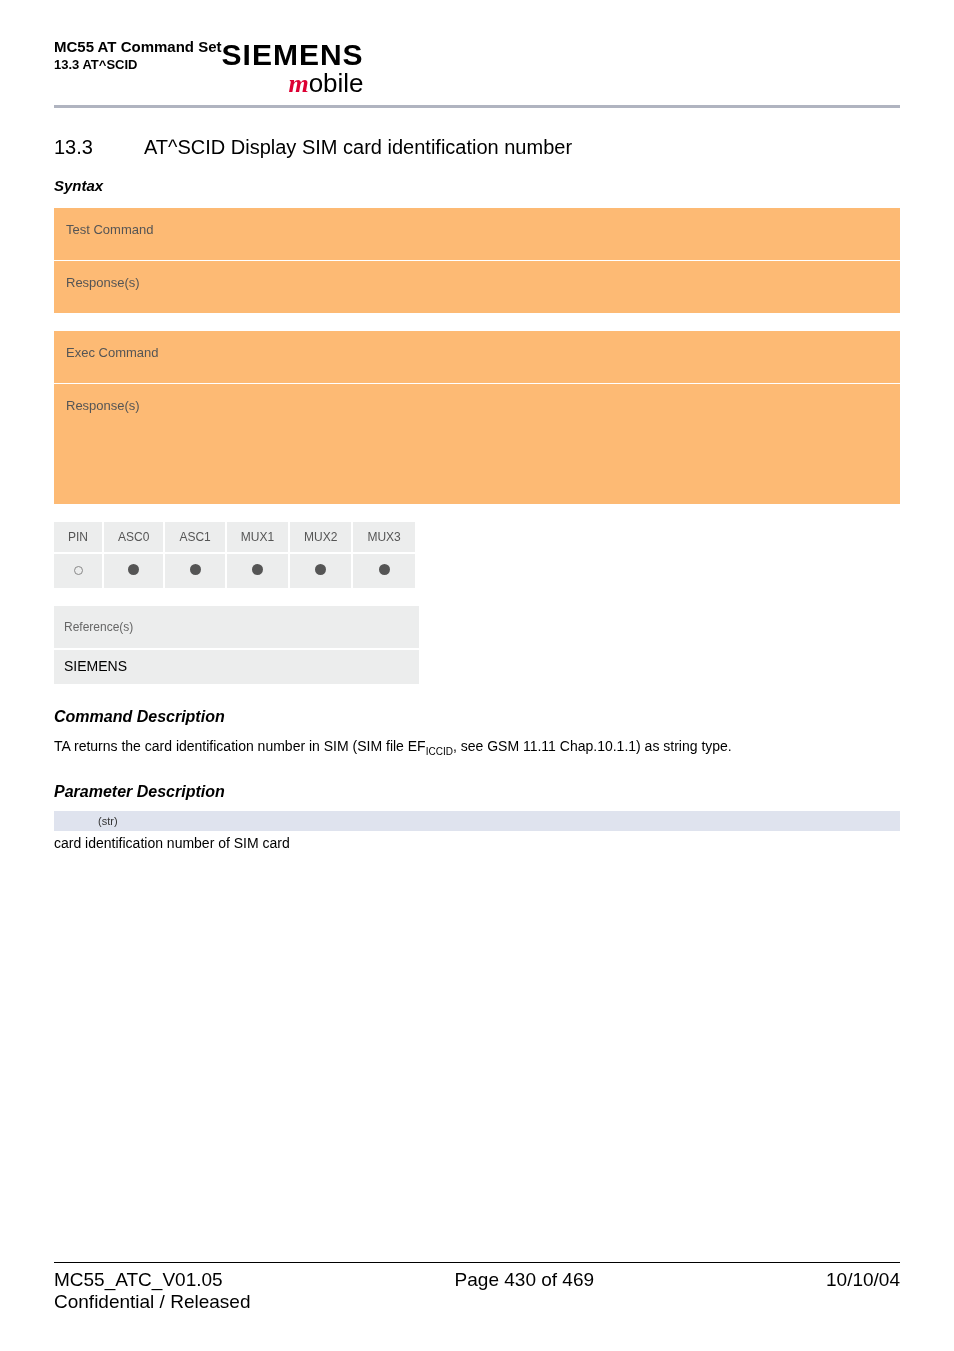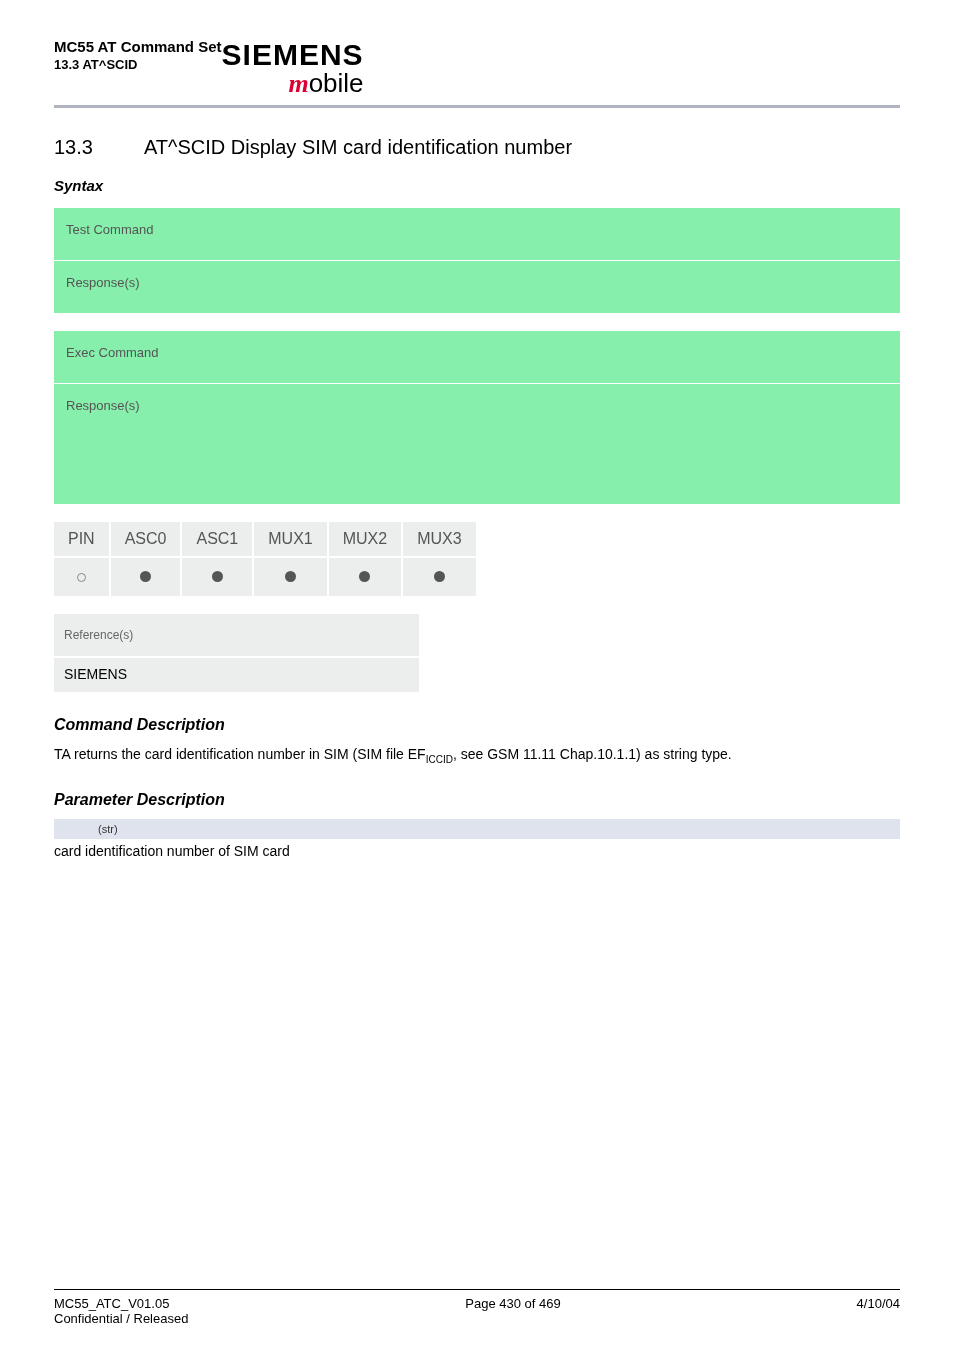--- a/index.html
+++ b/index.html
@@ -42,36 +42,36 @@
   }
   h2.section-title {
     font-size: 20px;
     font-weight: normal;
     margin-bottom: 18px;
   }
   h2.section-title .num { display: inline-block; width: 90px; }
   h3.sub { font-size: 15px; font-weight: bold; font-style: italic; margin-bottom: 14px; }
   h3.sub-nm { font-size: 16px; font-weight: bold; font-style: italic; margin-top: 24px; margin-bottom: 10px; }
   .block {
-    background: #86efac;
+    background: #fdba74;
     padding: 14px 12px;
     font-size: 13px;
     color: #555;
     min-height: 52px;
   }
   .block + .block { margin-top: 1px; }
   .block.tall { min-height: 120px; }
   .gap { height: 18px; }
   .pin-table {
     border-collapse: collapse;
     margin-top: 0;
   }
   .pin-table td, .pin-table th {
     background: #eceded;
-    font-size: 16px;
+    font-size: 12px;
     color: #555;
     font-weight: normal;
     text-align: center;
     padding: 8px 14px;
     border-right: 2px solid #fff;
   }
   .pin-table tr + tr td { border-top: 2px solid #fff; padding: 10px 14px; }
   .dot-filled {
     display: inline-block;
     width: 11px; height: 11px;
@@ -109,22 +109,22 @@
     font-size: 11px;
     color: #333;
     padding: 4px 8px 4px 44px;
     margin-bottom: 4px;
   }
   .sup { font-size: 10px; vertical-align: sub; }
   .footer {
     position: absolute;
     left: 54px;
     right: 54px;
-    bottom: 25px;
-    font-size: 13px;
+    bottom: 38px;
+    font-size: 19px;
   }
   .footer-line {
     border: none;
     border-top: 1px solid #000;
     margin-bottom: 6px;
   }
   .footer-row { display: flex; justify-content: space-between; }
 </style>
 </head>
 <body>
@@ -200,16 +200,16 @@
 <div class="param-bar">(str)</div>
 <p class="sub-text">card identification number of SIM card</p>
 
 <div class="footer">
   <hr class="footer-line">
   <div class="footer-row">
     <div>
       <span>MC55_ATC_V01.05</span>
     </div>
     <div>Page 430 of 469</div>
-    <div>4/10/04</div>
+    <div>10/10/04</div>
   </div>
   <div>Confidential / Released</div>
 </div>
 
 </body></html>

